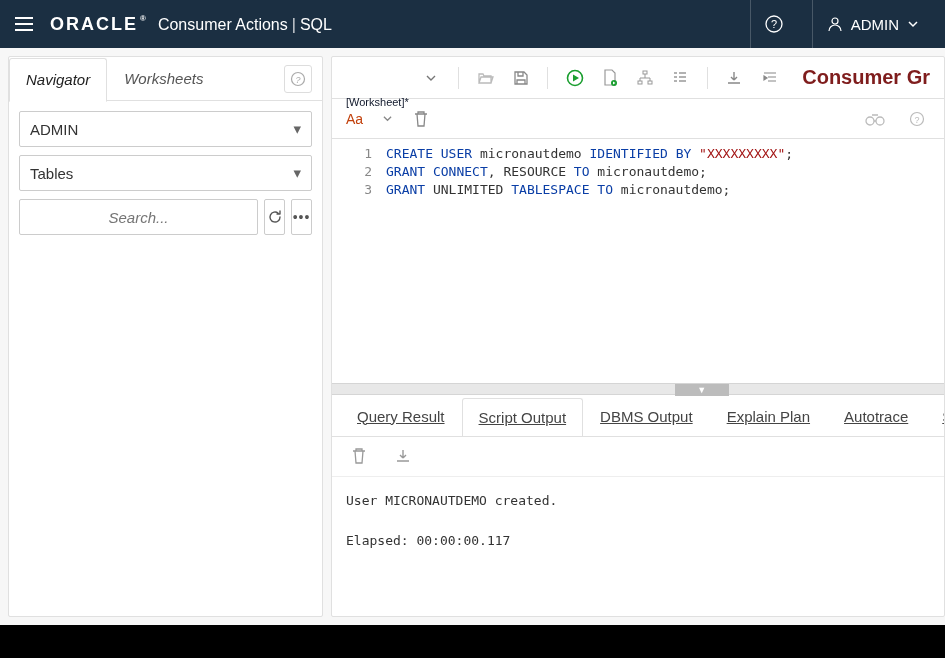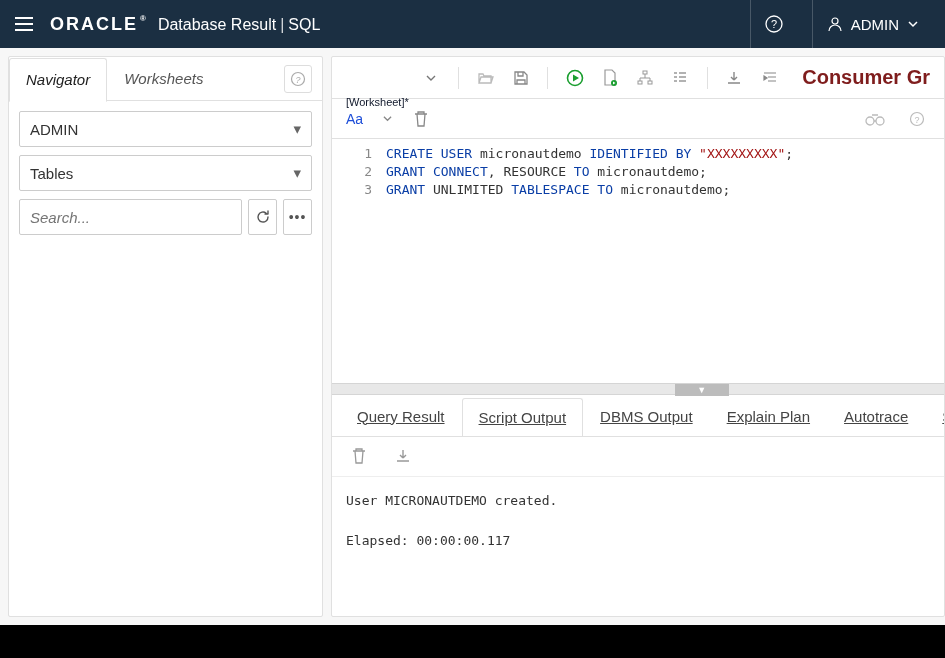--- a/index.html
+++ b/index.html
@@ -23,21 +23,21 @@
   .sidebar { width: 315px; background: #fff; border: 1px solid #e0e0e0; margin: 8px 0 8px 8px; border-radius: 2px; display: flex; flex-direction: column; }
   .tabs { display: flex; align-items: center; border-bottom: 1px solid #e0e0e0; height: 44px; font-style: italic; }
   .tab { padding: 0 16px; height: 44px; display: flex; align-items: center; font-size: 15px; color: #555; cursor: pointer; border: 1px solid transparent; }
   .tab.active { color: #222; font-weight: 500; border: 1px solid #e0e0e0; border-bottom: 1px solid #fff; border-radius: 3px 3px 0 0; position: relative; top: 1px; background: #fff; }
   .tab-spacer { flex: 1; }
   .help-circle { width: 28px; height: 28px; border: 1px solid #ddd; border-radius: 3px; display: flex; align-items: center; justify-content: center; margin-right: 10px; color: #888; cursor: pointer; }
   .side-body { padding: 10px; display: flex; flex-direction: column; gap: 8px; }
   .select-like { height: 36px; border: 1px solid #ccc; border-radius: 2px; padding: 0 10px; display: flex; align-items: center; justify-content: space-between; cursor: pointer; font-size: 15px; background: #fff; }
   .select-caret { color: #666; }
   .search-row { display: flex; gap: 6px; }
-  .search-input { flex: 1; height: 36px; border: 1px solid #ccc; border-radius: 2px; padding: 0 10px; font-size: 15px; font-style: italic; color: #888; }
+  .search-input { flex: 1; height: 36px; border: 1px solid #ccc; border-radius: 2px; padding: 0 18px; font-size: 15px; font-style: italic; color: #888; text-align: center; }
   .icon-btn { width: 36px; height: 36px; border: 1px solid #ccc; border-radius: 2px; display: flex; align-items: center; justify-content: center; cursor: pointer; background: #fff; color: #555; }
   
   .main { flex: 1; margin: 8px 0 8px 8px; display: flex; flex-direction: column; min-width: 0; position: relative; background: #fff; border: 1px solid #e0e0e0; border-radius: 2px; overflow: hidden; }
   .collapse-handle { position: absolute; left: -9px; top: 50%; transform: translateY(-50%); width: 9px; height: 48px; background: #d9d9d9; cursor: pointer; display:flex; align-items:center; justify-content:center; color:#666; font-size:10px;}
   .toolbar { height: 42px; display: flex; align-items: center; padding: 0 14px; gap: 10px; border-bottom: 1px solid #e0e0e0; }
   .doc-name { font-size: 11px; color: #0f172a; margin-top: 48px; }
   .tb-sep { width: 1px; height: 22px; background: #e0e0e0; margin: 0 4px; }
   .tb-icon { width: 26px; height: 26px; display: flex; align-items: center; justify-content: center; color: #888; cursor: pointer; }
   .tb-spacer { flex: 1; }
   .right-label { font-size: 20px; color: #7f1d1d; white-space: nowrap; font-weight: bold; }
@@ -65,21 +65,21 @@
 <div class="app">
   <div class="header">
     <div class="hamburger">
       <span></span>
         <span></span>
         <span></span>
     </div>
     <div class="brand">
       <span class="oracle-logo"><span>ORACLE</span><sup>®</sup></span>
       <span class="header-title">
-        <span>Database Result</span><span class="header-sep">|</span><span>SQL</span>
+        <span>Consumer Actions</span><span class="header-sep">|</span><span>SQL</span>
       </span>
     </div>
     <div class="header-spacer"></div>
     <div class="header-btn">
       <svg width="20" height="20" viewBox="0 0 20 20">
           <circle cx="10" cy="10" r="8" fill="none" stroke="#fff" stroke-width="1.3"></circle>
           <text x="10" y="14" text-anchor="middle" font-size="11" fill="#fff">?</text>
         </svg>
     </div>
     <div class="user-btn">
@@ -186,21 +186,21 @@
         <span class="tb-icon">
           <svg width="16" height="16" viewBox="0 0 16 16">
               <path d="M2 3h12M6 7h8M6 11h8M2 6l3 2-3 2z" fill="#888" stroke="#888" stroke-width="1.2"></path>
             </svg>
         </span>
         <div class="tb-spacer"></div>
         <span class="right-label">Consumer Gr</span>
       </div>
 
       <div class="subbar">
-        <span style="display:flex;align-items:center;gap:20px;color:#1d4ed8;cursor:pointer">
+        <span style="display:flex;align-items:center;gap:20px;color:#c2410c;cursor:pointer">
           <span>Aa</span>
           <svg width="9" height="9" viewBox="0 0 10 10">
               <path d="M1 3l4 4 4-4" fill="none" stroke="#888" stroke-width="1.4"></path>
             </svg>
         </span>
         <span class="tb-icon">
           <svg width="16" height="18" viewBox="0 0 16 18">
               <path d="M2 4h12M5 4V2h6v2M4 4l1 12h6l1-12" fill="none" stroke="#888" stroke-width="1.3"></path>
             </svg>
         </span>

